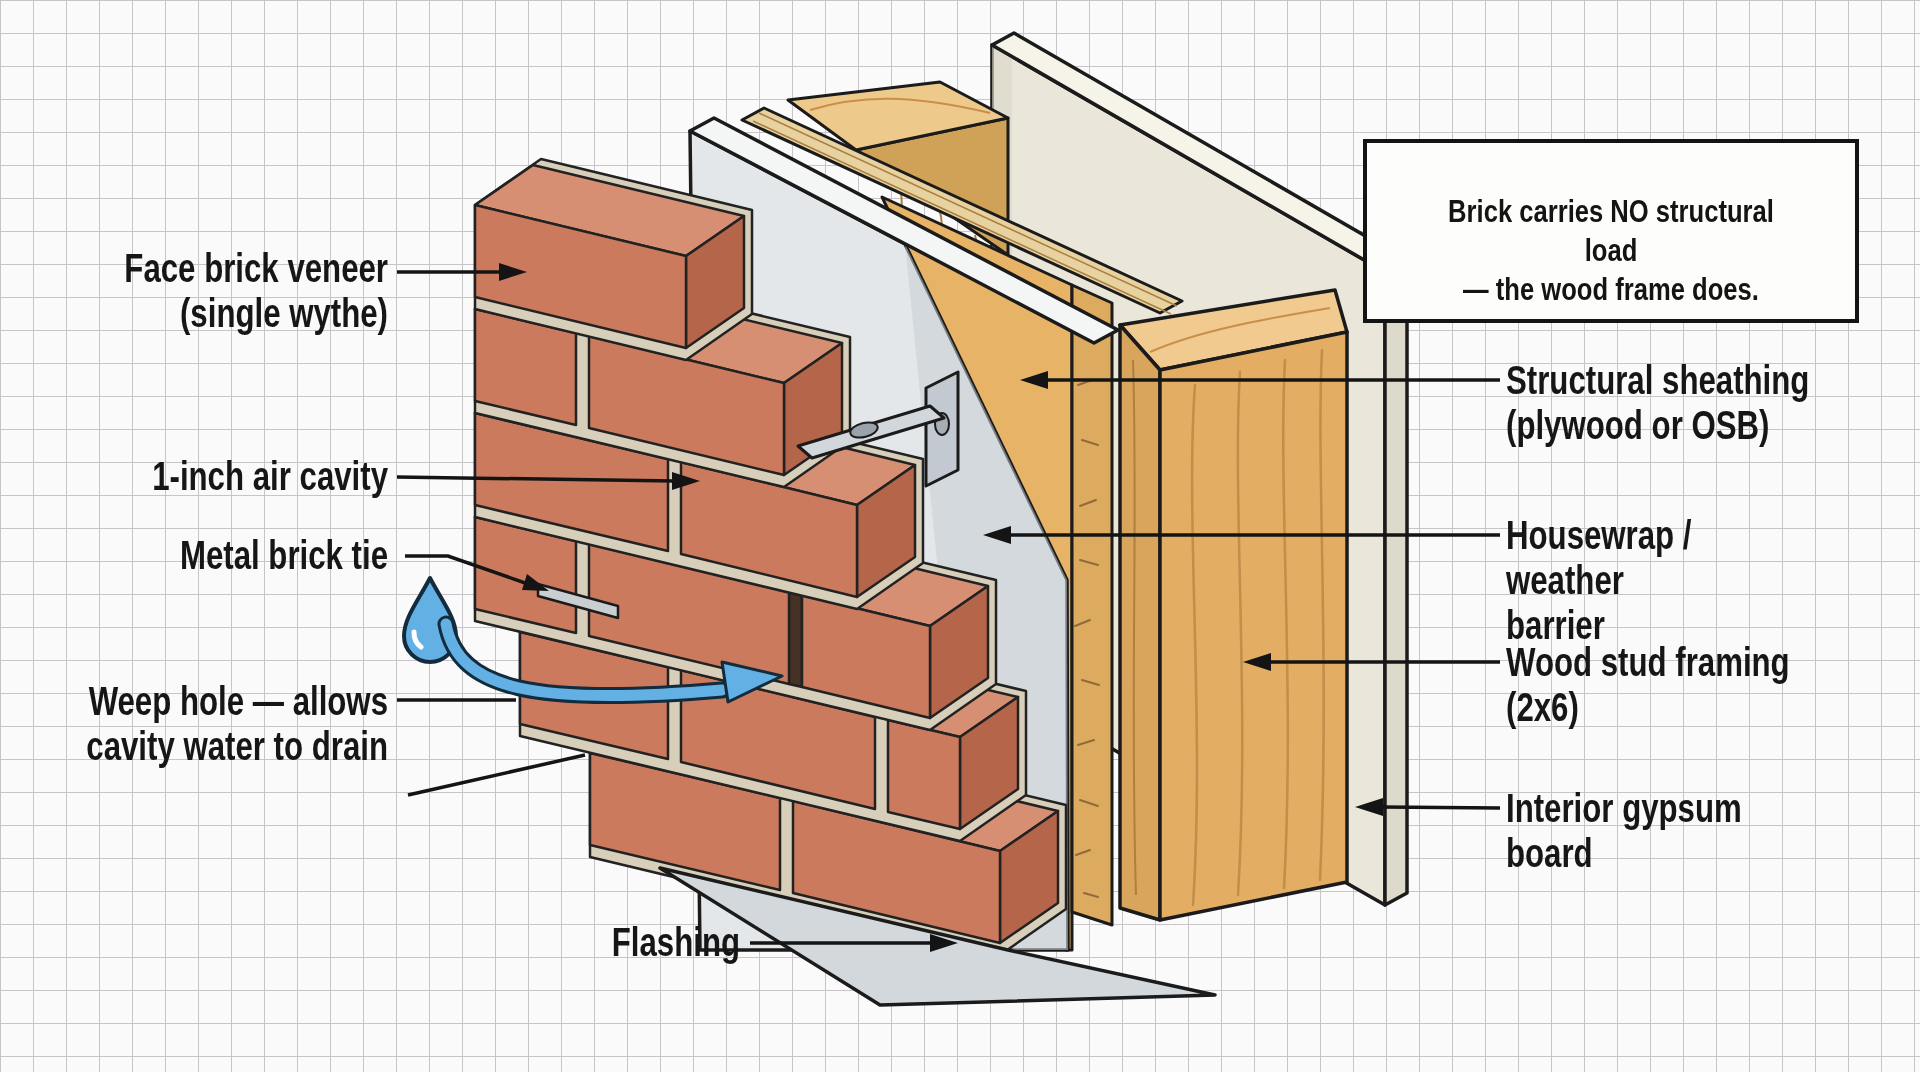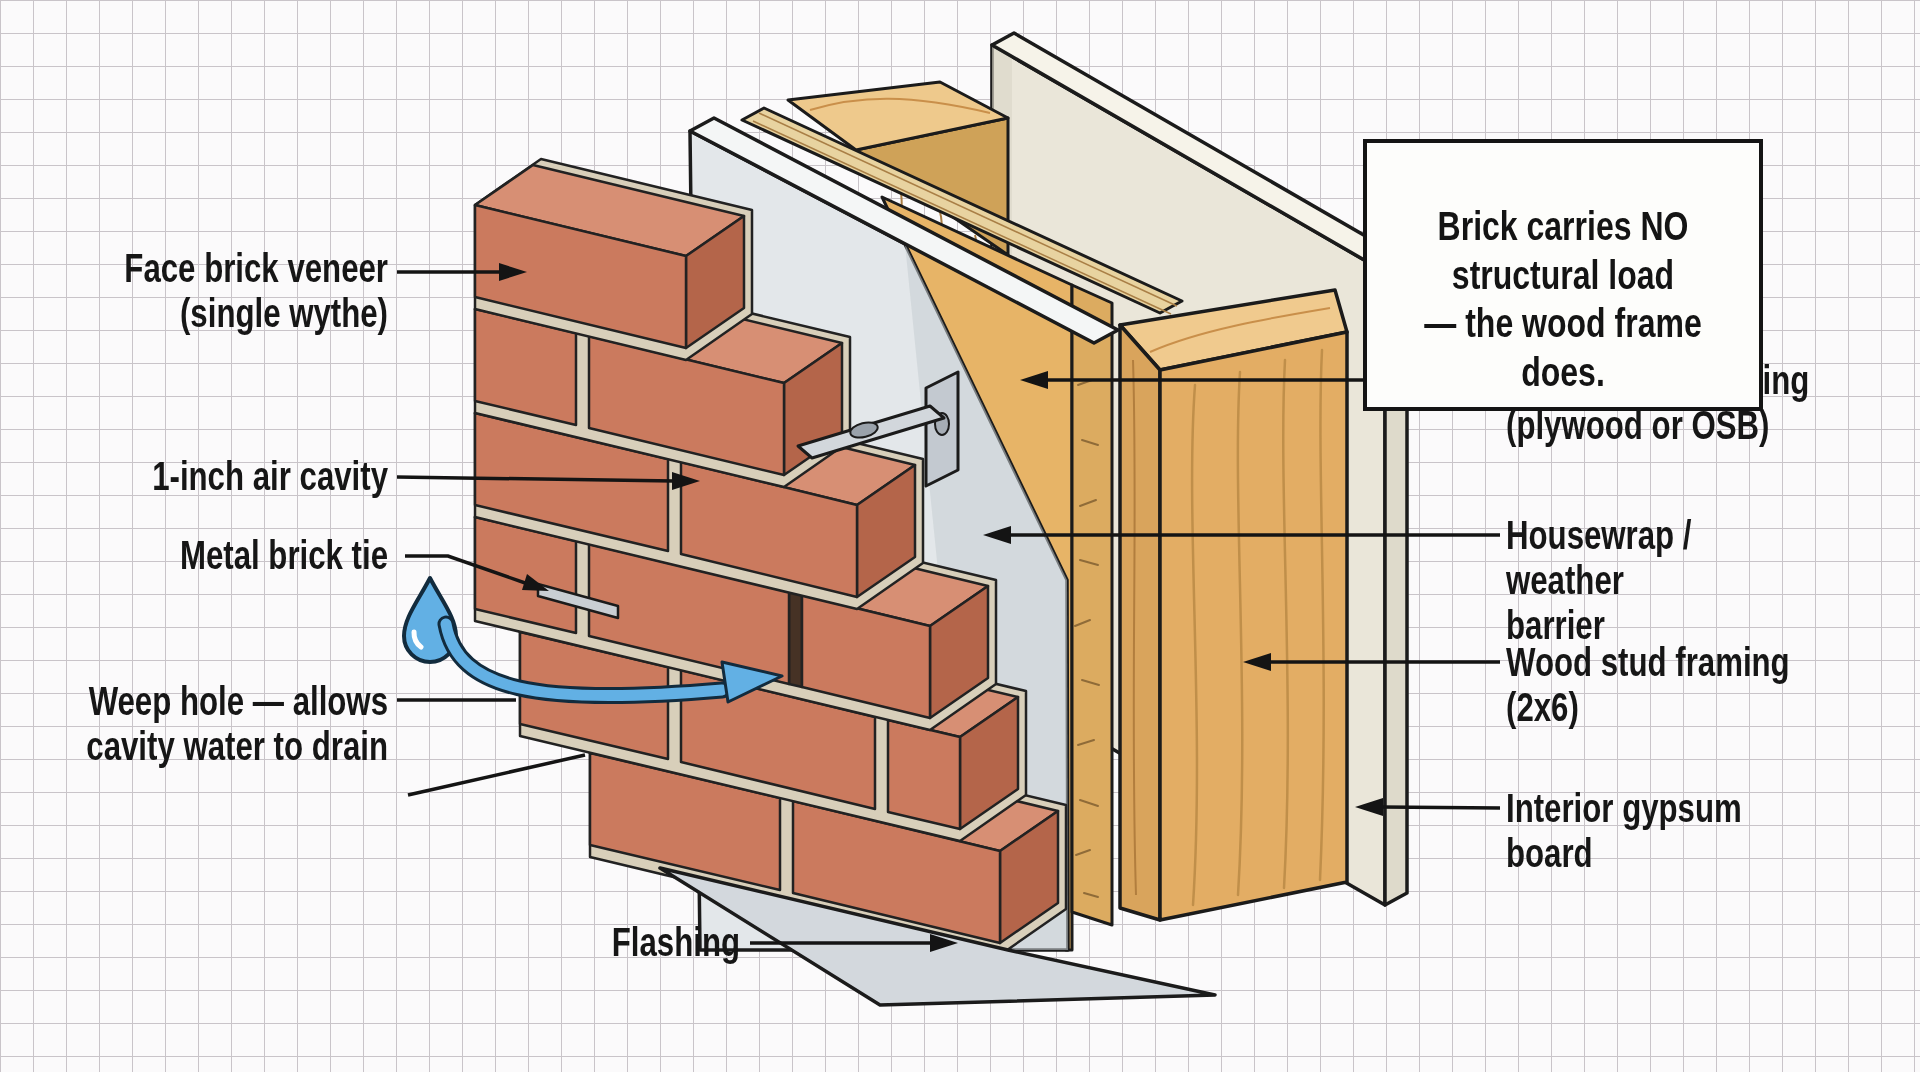--- a/index.html
+++ b/index.html
@@ -13,23 +13,23 @@
     font-family:"Liberation Sans", sans-serif;
   }
   svg{position:absolute;left:0;top:0;}
   .lbl{
     position:absolute;color:#161616;font-weight:600;font-size:40px;
     line-height:1.13;white-space:pre-line;z-index:5;
   }
   .lbl.left{text-align:right;transform:scaleX(.78);transform-origin:right center;}
   .lbl.right{text-align:left;transform:scaleX(.78);transform-origin:left center;}
   .callout{
-    position:absolute;left:1363px;top:139px;width:400px;z-index:6;
+    position:absolute;left:1363px;top:139px;width:496px;z-index:6;
     background:#fdfdfb;border:4px solid #141414;color:#141414;
-    font-weight:600;font-size:40px;line-height:1.22;text-align:center;
+    font-weight:600;font-size:32px;line-height:1.22;text-align:center;
     padding:10px 22px;box-sizing:border-box;white-space:pre-line;
   }
   .callout .inner{display:inline-block;transform:scaleX(.80);transform-origin:center;}
 </style>
 </head>
 <body>
 
 <div class="stage">
 
 <svg width="1920" height="1072" viewBox="0 0 1920 1072">

